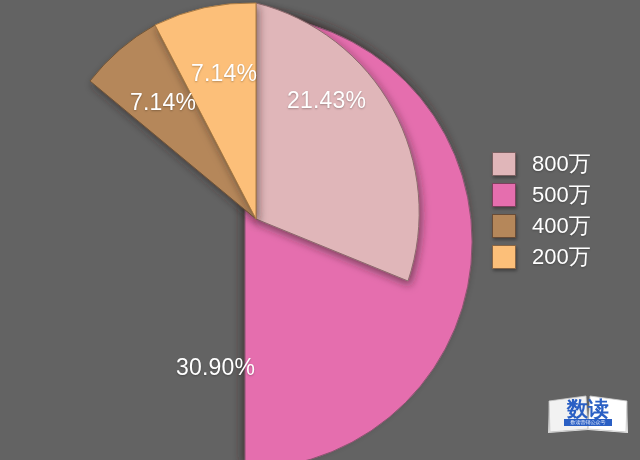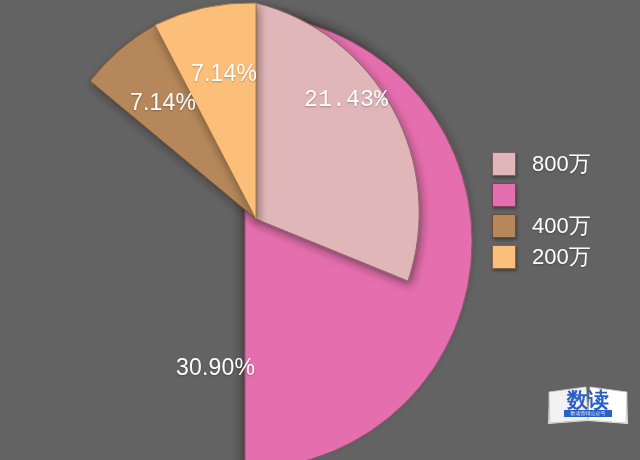--- a/index.html
+++ b/index.html
@@ -33,21 +33,21 @@
   .slice-label {
     position: absolute;
     color: #ffffff;
     font-size: 23px;
     font-weight: 400;
     letter-spacing: 0.2px;
     white-space: nowrap;
     text-shadow: 0 1px 2px rgba(0,0,0,0.28);
     pointer-events: none;
   }
-  #label-0 { left: 304px; top: 87px; font-family: Liberation Mono, monospace; }          
+  #label-0 { left: 287px; top: 87px; }          
   #label-1 { left: 176px; top: 354px; }         
   #label-2 { left: 130px; top: 89px; }          
   #label-3 { left: 191px; top: 60px; }          
 
   
   #legend {
     position: absolute;
     left: 492px;
     top: 152px;
     display: flex;
@@ -73,21 +73,21 @@
     font-size: 22px;
     line-height: 24px;
     white-space: nowrap;
     text-shadow: 0 1px 2px rgba(0,0,0,0.25);
   }
 
   
   #watermark {
     position: absolute;
     left: 546px;
-    top: 380px;
+    top: 389px;
     width: 84px;
     height: 48px;
     text-align: right;
   }
   #watermark svg { display: block; }
   .wm-text-main {
     font-family: "DejaVu Sans", sans-serif;
     font-size: 21px;
     font-weight: bold;
     fill: #2a5fc4;
@@ -127,20 +127,21 @@
   <div class="slice-label" id="label-2">7.14%</div>
   <div class="slice-label" id="label-3">7.14%</div>
 
   <div id="legend">
     <div class="legend-row">
       <span class="legend-swatch" style="background: rgb(224, 182, 185);"></span>
       <span class="legend-label">800万</span>
     </div>
     <div class="legend-row">
       <span class="legend-swatch" style="background: rgb(229, 110, 174);"></span>
+      <span class="legend-label">500万</span>
     </div>
     <div class="legend-row">
       <span class="legend-swatch" style="background: rgb(181, 135, 90);"></span>
       <span class="legend-label">400万</span>
     </div>
     <div class="legend-row">
       <span class="legend-swatch" style="background: rgb(252, 191, 121);"></span>
       <span class="legend-label">200万</span>
     </div>
   </div>

